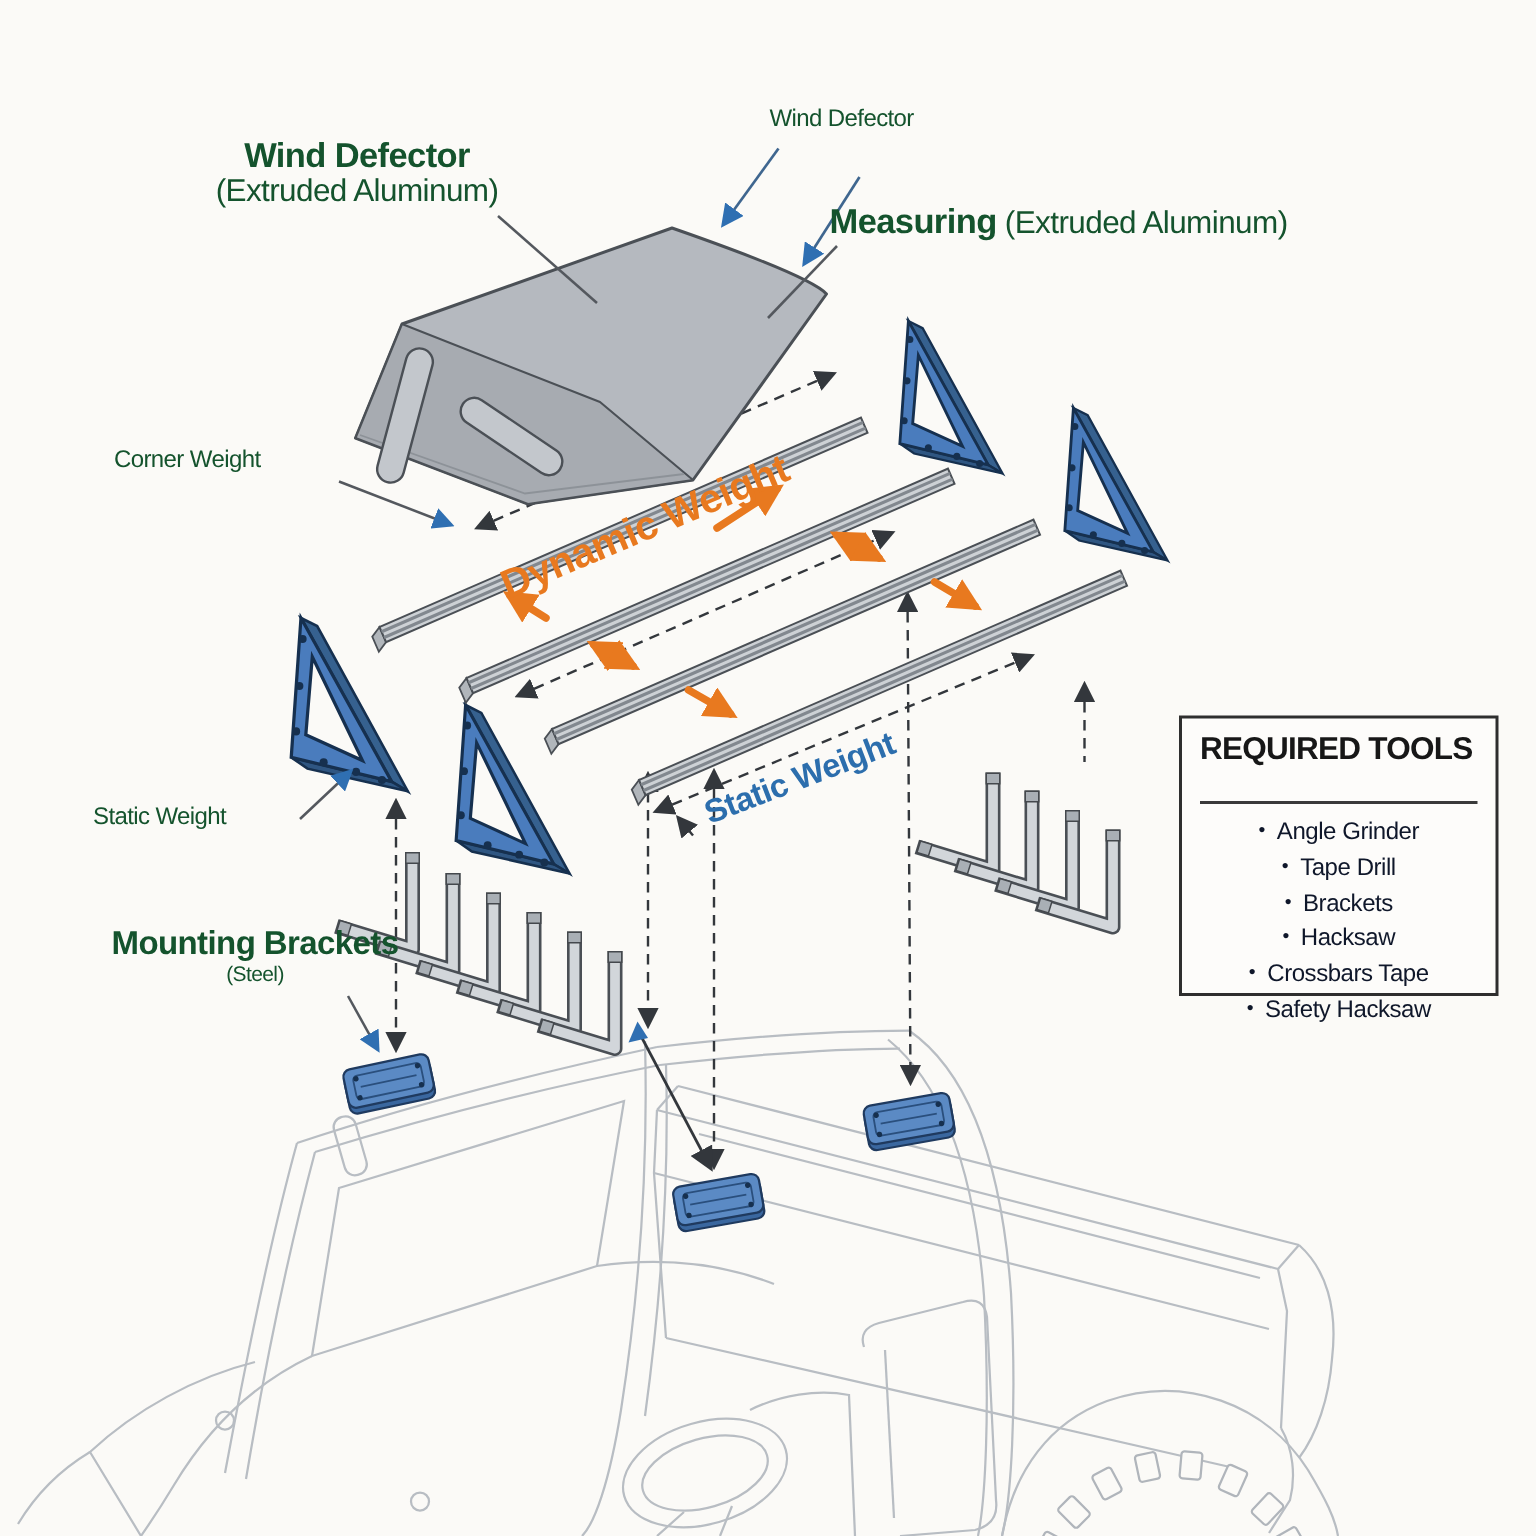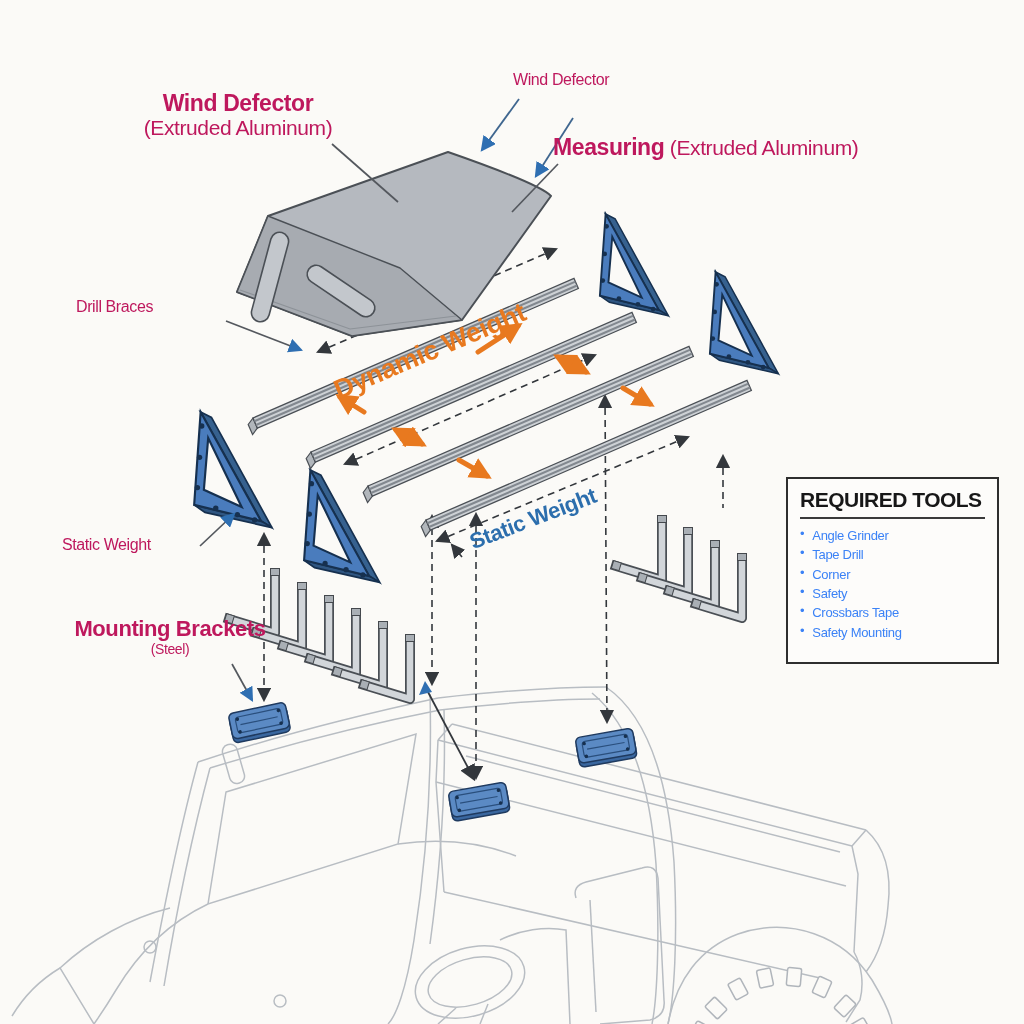--- a/index.html
+++ b/index.html
@@ -1,42 +1,42 @@
 <!DOCTYPE html>
 <html><head>
 <meta charset="utf-8">
 <style>
   html,body{margin:0;padding:0;}
   body{width:1024px;height:1024px;background:#fbfaf7;
        font-family:"Liberation Sans","DejaVu Sans",sans-serif;}
   #stage{position:relative;width:1024px;height:1024px;overflow:hidden;background:#fbfaf7;}
   #art{position:absolute;left:0;top:0;}
-  .lbl{position:absolute;color:#be185d;letter-spacing:-0.4px;line-height:1.15;}
+  .lbl{position:absolute;color:#14532d;letter-spacing:-0.4px;line-height:1.15;}
   .lbl .t{font-weight:bold;font-size:23px;}
   .lbl .s{font-weight:normal;font-size:21px;}
   .center{text-align:center;}
   .nowrap{white-space:nowrap;}
   #lbl-wd-left{left:85px;top:90px;width:306px;}
   #lbl-wd-right{left:513px;top:71px;}
   #lbl-crossbars{left:553px;top:134px;}
   #lbl-corner{left:76px;top:298px;}
   #lbl-dynamic{left:308px;top:336px;width:244px;text-align:center;
                transform:rotate(-23deg);font-weight:bold;font-size:27px;color:#E8791F;
                letter-spacing:-0.3px;}
   #lbl-static-diag{left:438px;top:506px;width:190px;text-align:center;
                transform:rotate(-21deg);font-weight:bold;font-size:22px;color:#2C6EAD;}
   #lbl-static{left:62px;top:536px;}
   #lbl-mounting{left:72px;top:616px;width:196px;}
   #tools-box{position:absolute;left:786px;top:477px;width:213px;height:187px;
              box-sizing:border-box;border:2px solid #2e2e2e;background:#fdfcfa;
              padding:9px 12px 6px 12px;}
   #tools-box .tb-title{font-weight:bold;font-size:21px;color:#171717;letter-spacing:-0.5px;
-             border-bottom:2px solid #3a3a3a;padding-bottom:5px;margin-bottom:7px;}
+             border-bottom:2px solid #3a3a3a;padding-bottom:22px;margin-bottom:7px;}
   #tools-box ul{list-style:none;margin:0;padding:0;}
-  #tools-box li{font-size:13px;color:#3b82f6;line-height:1.49;letter-spacing:-0.3px;}
+  #tools-box li{font-size:16px;color:#0f172a;line-height:1.49;letter-spacing:-0.3px;text-align:center;}
   #tools-box li::before{content:"•";font-size:13px;margin-right:8px;position:relative;top:-2px;}
 </style>
 </head>
 <body>
 
 <div id="stage">
 
 <svg id="art" width="1024" height="1024" viewBox="0 0 1024 1024">
   <defs>
     <marker id="ab" viewBox="0 0 10 10" refX="8.5" refY="5" markerWidth="9" markerHeight="9" orient="auto-start-reverse">
@@ -219,38 +219,38 @@
   <div class="t">Wind Defector</div>
   <div class="s">(Extruded Aluminum)</div>
 </div>
 
 <div class="lbl t nowrap" id="lbl-wd-right">Wind Defector</div>
 
 <div class="lbl nowrap" id="lbl-crossbars">
   <span class="t">Measuring</span><span class="s"> (Extruded Aluminum)</span>
 </div>
 
-<div class="lbl t nowrap" id="lbl-corner">Drill Braces</div>
+<div class="lbl t nowrap" id="lbl-corner">Corner Weight</div>
 
 <div class="lbl" id="lbl-dynamic">Dynamic Weight</div>
 
 <div class="lbl" id="lbl-static-diag">Static Weight</div>
 
 <div class="lbl t nowrap" id="lbl-static">Static Weight</div>
 
 <div class="lbl center" id="lbl-mounting">
   <div class="t" style="font-size:22px">Mounting Brackets</div>
   <div class="s" style="font-size:14px">(Steel)</div>
 </div>
 
 <div id="tools-box">
   <div class="tb-title">REQUIRED TOOLS</div>
   <ul>
     <li>Angle Grinder</li>
     <li>Tape Drill</li>
-    <li>Corner</li>
-    <li>Safety</li>
+    <li>Brackets</li>
+    <li>Hacksaw</li>
     <li>Crossbars Tape</li>
-    <li>Safety Mounting</li>
+    <li>Safety Hacksaw</li>
   </ul>
 </div>
 
 </div>
 
 </body></html>

